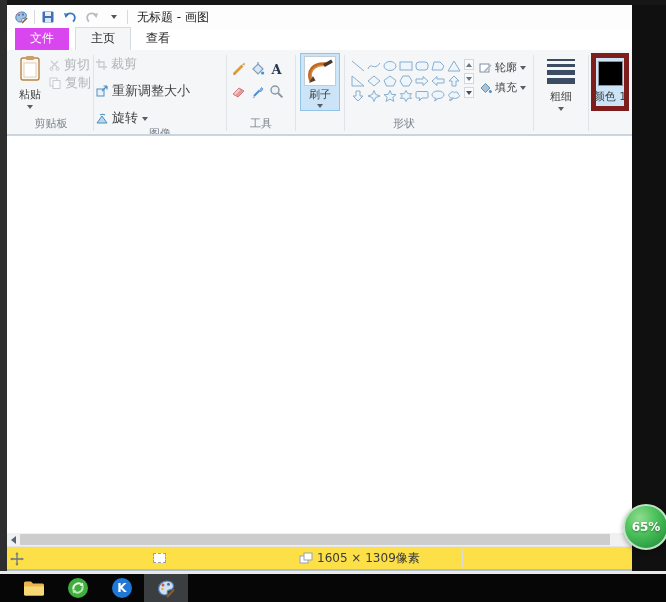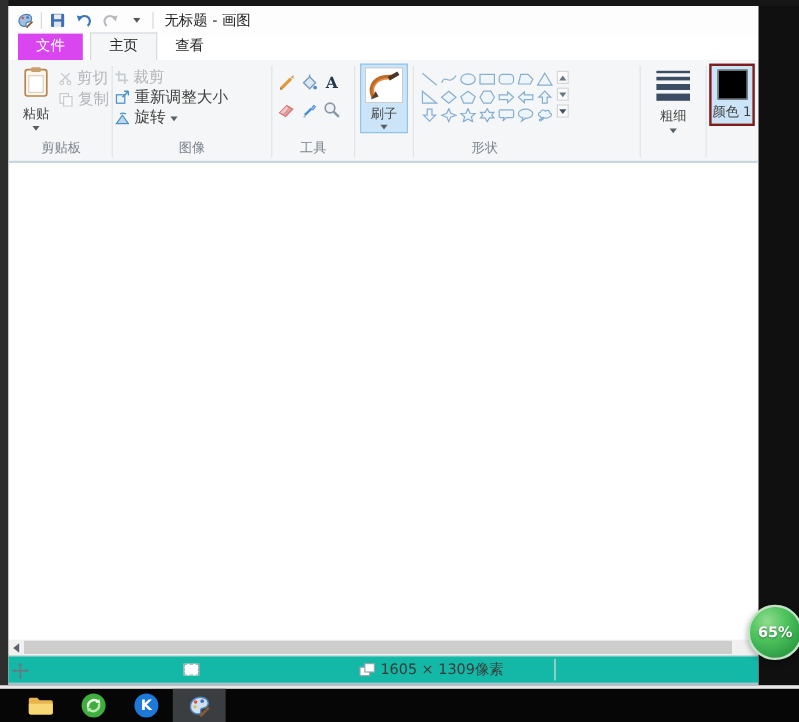--- a/index.html
+++ b/index.html
@@ -76,37 +76,37 @@
 
   
   .grp-size { width:50px;justify-content:flex-end; }
   .size-bars { display:flex; flex-direction:column; gap:3px; padding-top:4px; }
   .size-bars i { display:block; width:28px; background:#3c4d63; }
   .b1{height:2px}.b2{height:3px}.b3{height:5px}.b4{height:6px}
 
   
   .grp-colors { display:flex; align-items:flex-start; }
   .color-btn { width:38px; display:flex; flex-direction:column; align-items:center; padding:3px 0 2px 0; margin:1px 0; gap:3px; }
-  .color-btn.selected { background:#cce4f7; border:2px solid #7f1d1d; }
+  .color-btn.selected { background:#cce4f7; border:5px solid #7f1d1d; }
   .swatch { width:25px; height:25px; border:1px solid #8a9299; }
   .swatch.c1 { background:#000; }
   .swatch.c2 { background:#fff; }
   .color-btn .lbl { font-size:11px; color:#3f3f3f; white-space:nowrap; }
 
   
   .canvas { flex:1; background:#ffffff; }
 
   
   .hscroll { height:13px; background:#f1f1f1; display:flex; align-items:stretch; flex:0 0 auto; position:relative; }
   .hs-arrow { width:13px; display:flex; align-items:center; justify-content:center; }
   .tri-left { width:0; height:0; border-top:4px solid transparent; border-bottom:4px solid transparent; border-right:5px solid #5a6470; }
   .hs-thumb { position:absolute; left:13px; right:22px; top:1px; bottom:1px; background:#cdcdcd; }
 
   
-  .statusbar { height:23px; background:#14b8a6; border-top:1px solid #e3e3e3; position:relative; flex:0 0 auto; }
+  .statusbar { height:23px; background:#fde047; border-top:1px solid #e3e3e3; position:relative; flex:0 0 auto; }
   .st-move { position:absolute; left:3px; top:4px; }
   .st-sel  { position:absolute; left:146px; top:6px; width:13px; height:10px; border:1px dashed #97a2ac; background:#fff; }
   .st-size { position:absolute; left:292px; top:3px; display:flex; align-items:center; gap:4px; font-size:12px; color:#3a3a3a; }
   .st-div  { position:absolute; left:455px; top:2px; bottom:2px; width:1px; background:#dcdcdc; }
   .win-bottom { height:2px; background:#aebecb; flex:0 0 auto; }
 
   
   .badge { position:absolute; left:623px; top:504px; width:46px; height:46px; border-radius:50%; z-index:60;
            background:radial-gradient(circle at 35% 28%, #8fdc8f 0%, #4cc25c 40%, #2f9e44 75%, #27853a 100%);
            border:2px solid #bfe3c4; box-shadow:0 2px 5px rgba(0,0,0,.35);
@@ -205,21 +205,21 @@
             <span>复制</span>
           </div>
         </div>
       </div>
       <div class="glabel">剪贴板</div>
     </div>
     <div class="rsep"></div>
 
     <div class="rgroup grp-image">
       <div class="rgroup-content">
-        <div class="small-col" style="gap:3px; padding-top:5px;justify-content:flex-end;">
+        <div class="small-col" style="gap:13px; padding-top:5px;justify-content:flex-end;">
           <div class="small-btn disabled">
             <svg width="11" height="11" viewBox="0 0 11 11">
                 <path d="M3 0 V8 H11 M0 3 H8 V11" stroke="#8f9aa6" stroke-width="1.3" fill="none"></path>
               </svg>
             <span>裁剪</span>
           </div>
           <div class="small-btn">
             <svg width="12" height="12" viewBox="0 0 12 12">
                 <rect x="1" y="4" width="7" height="7" fill="#eaf2f9" stroke="#4a90c2"></rect>
                 <path d="M6 6 L11 1 M11 1 H7.5 M11 1 V4.5" stroke="#4a90c2" stroke-width="1.2" fill="none"></path>
@@ -420,20 +420,39 @@
         <div class="scrollcol">
           <span class="sbtn">
               <span class="tri-up"></span>
             </span>
           <span class="sbtn">
               <span class="tri-dn"></span>
             </span>
           <span class="sbtn">
               <span class="tri-dn" style="border-top-color:#44505c"></span>
             </span>
+        </div>
+        <div class="of-col">
+          <div class="of-row">
+            <svg width="13" height="13" viewBox="0 0 13 13">
+                <rect x="1" y="3" width="9" height="8" fill="#fff" stroke="#7d8fa5"></rect>
+                <path d="M5 11 L12 4" stroke="#c3cbd4" stroke-width="2.2"></path>
+                <path d="M5 11 L12 4" stroke="#8fa3b8" stroke-width="0.8"></path>
+              </svg>
+            <span>轮廓</span>
+            <span class="mini-caret"></span>
+          </div>
+          <div class="of-row">
+            <svg width="13" height="13" viewBox="0 0 13 13">
+                <polygon points="2,7 6.5,2.5 11,7 6.5,11.5" fill="#a9c2da" stroke="#6d8eae"></polygon>
+                <circle cx="11.4" cy="10.6" r="1.5" fill="#4a90d9"></circle>
+              </svg>
+            <span>填充</span>
+            <span class="mini-caret"></span>
+          </div>
         </div>
       </div>
       <div class="glabel" style="padding-right:70px">形状</div>
     </div>
     <div class="rsep"></div>
 
     <div class="rgroup grp-size">
       <div class="rgroup-content" style="justify-content:center; width:100%">
         <div class="big-btn">
           <span class="size-bars">

